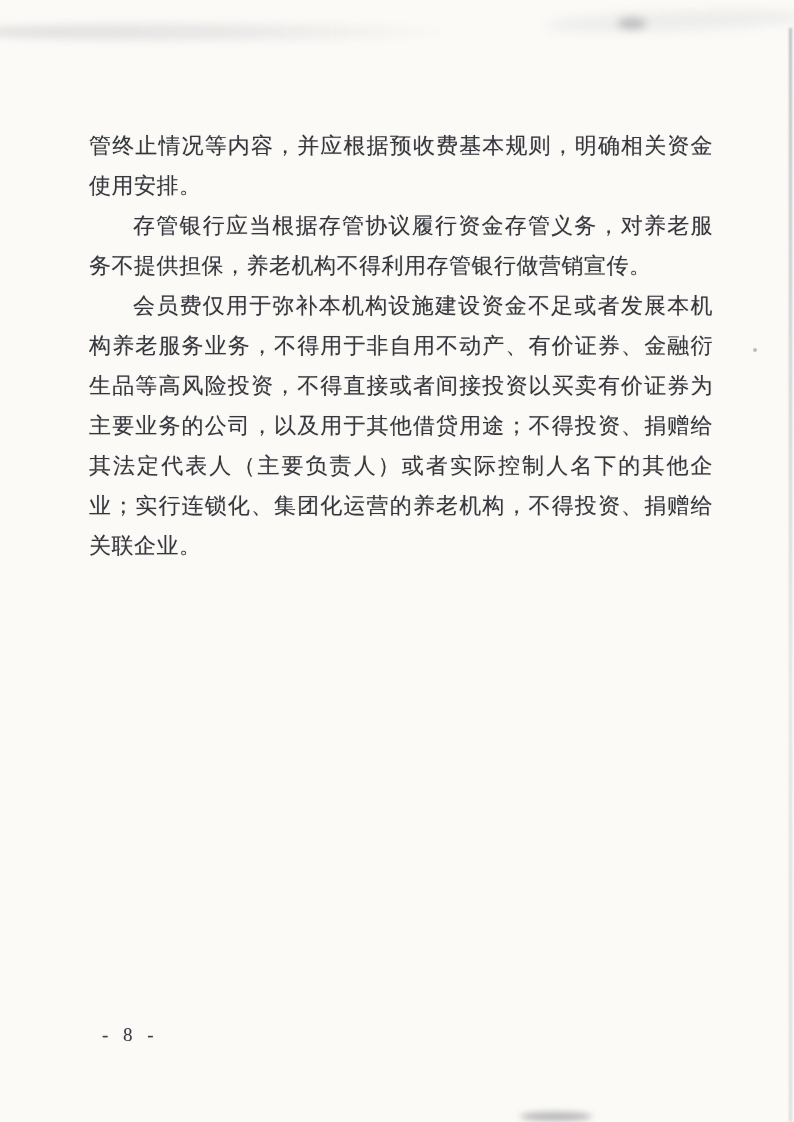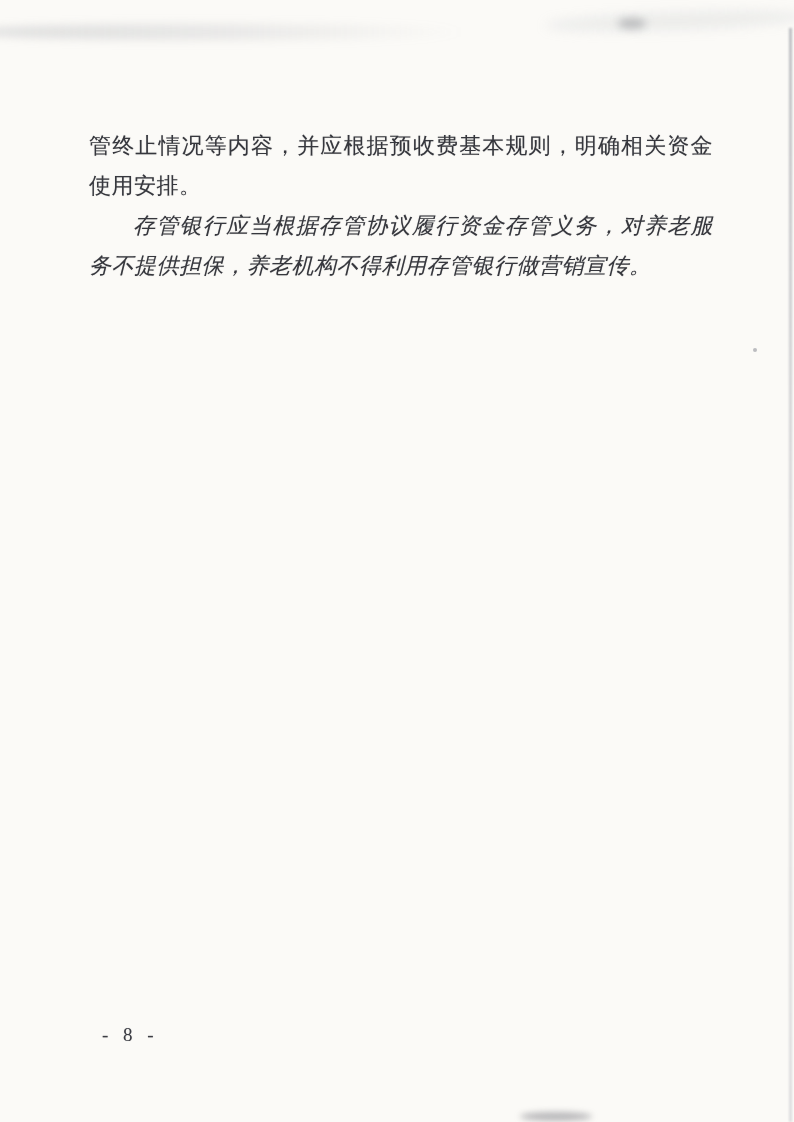--- a/index.html
+++ b/index.html
@@ -18,21 +18,21 @@
     top: 126px;
     width: 624px;
     font-size: 22px;
     line-height: 40px;
     color: #36373d;
     text-align: justify;
     text-shadow: 0 0 1px rgba(55,56,64,0.35);
     letter-spacing: 0.5px;
   }
   .para { margin: 0; padding: 0; }
-  .para.indent { text-indent: 2em; font-style: italic; }
+  .para.indent { text-indent: 2em; }
   .page-number {
     position: absolute;
     left: 102px;
     top: 1024px;
     font-size: 19px;
     color: #3c3d44;
     letter-spacing: 5px;
     text-shadow: 0 0 1px rgba(55,56,64,0.3);
   }
   
@@ -91,16 +91,17 @@
   <div class="smudge-top"></div>
   <div class="smudge-topright"></div>
   <div class="smudge-dot"></div>
   <div class="edge-line"></div>
   <div class="speck"></div>
   <div class="smudge-bottom"></div>
 
   <div class="body-text">
       <p class="para">管终止情况等内容，并应根据预收费基本规则，明确相关资金使用安排。</p>
       <p class="para indent">存管银行应当根据存管协议履行资金存管义务，对养老服务不提供担保，养老机构不得利用存管银行做营销宣传。</p>
+      <p class="para indent">会员费仅用于弥补本机构设施建设资金不足或者发展本机构养老服务业务，不得用于非自用不动产、有价证券、金融衍生品等高风险投资，不得直接或者间接投资以买卖有价证券为主要业务的公司，以及用于其他借贷用途；不得投资、捐赠给其法定代表人（主要负责人）或者实际控制人名下的其他企业；实行连锁化、集团化运营的养老机构，不得投资、捐赠给关联企业。</p>
     </div>
 
   <div class="page-number">- 8 -</div>
 </div>
 
 </body></html>

